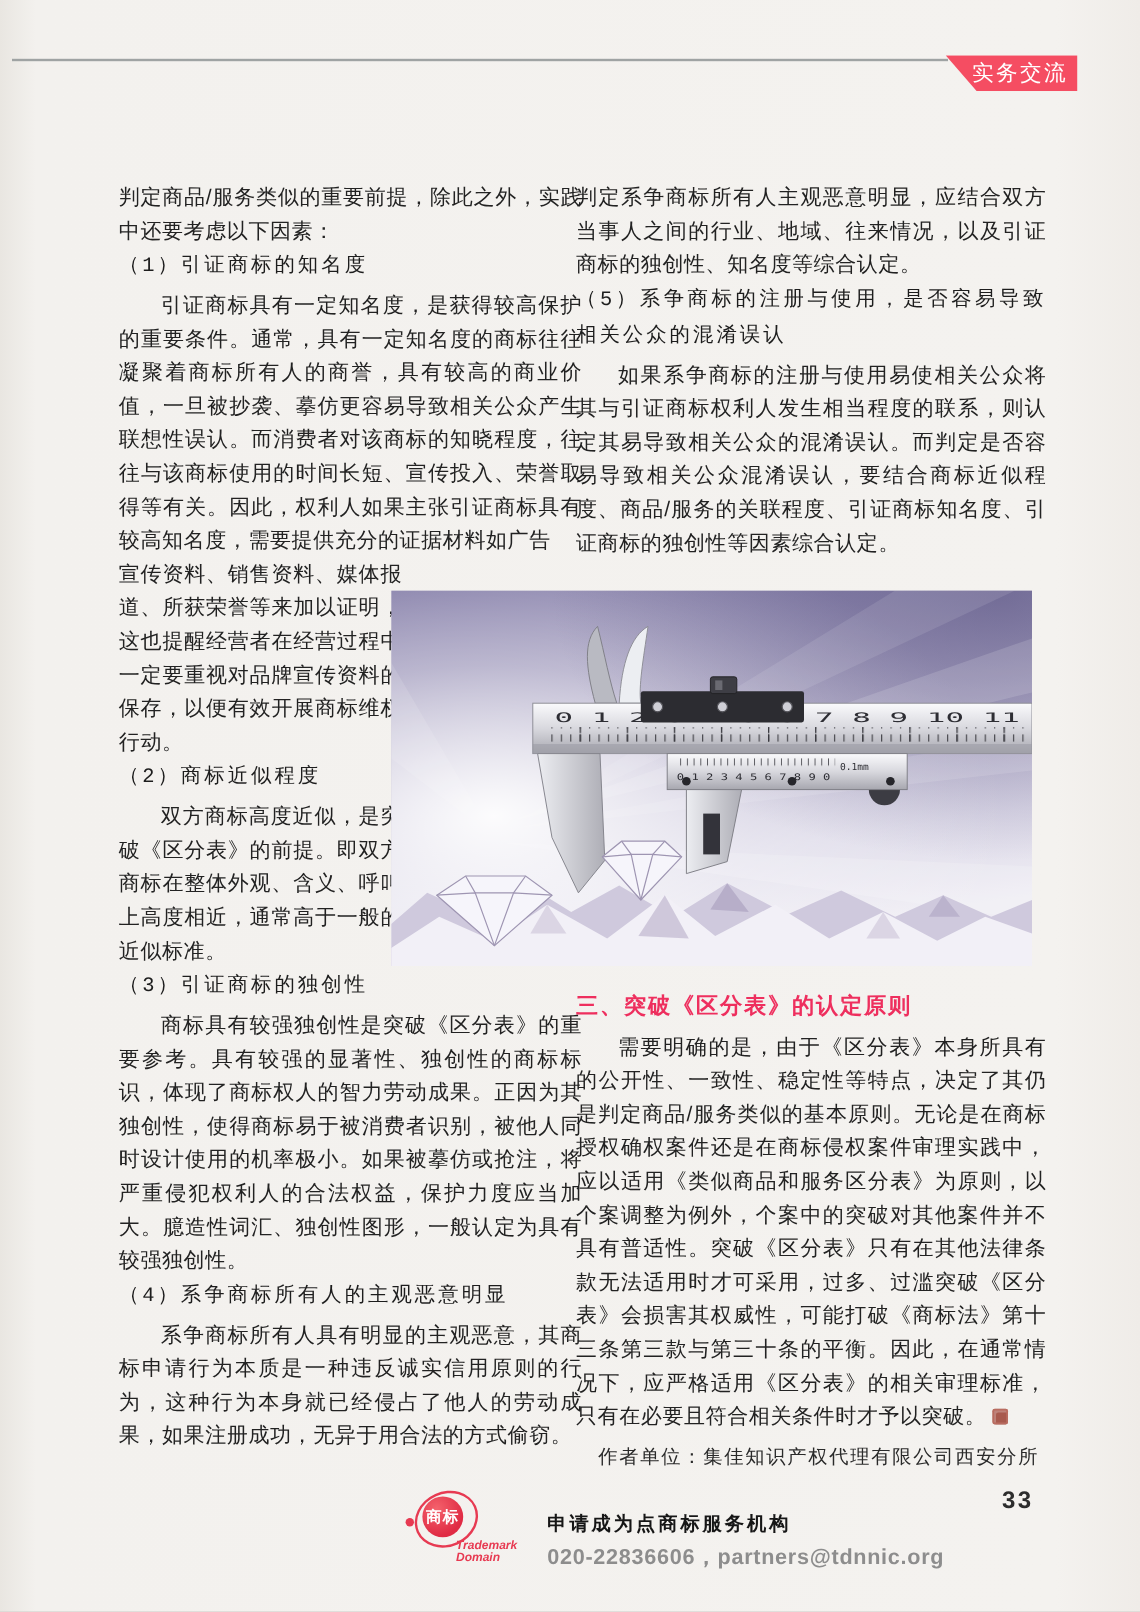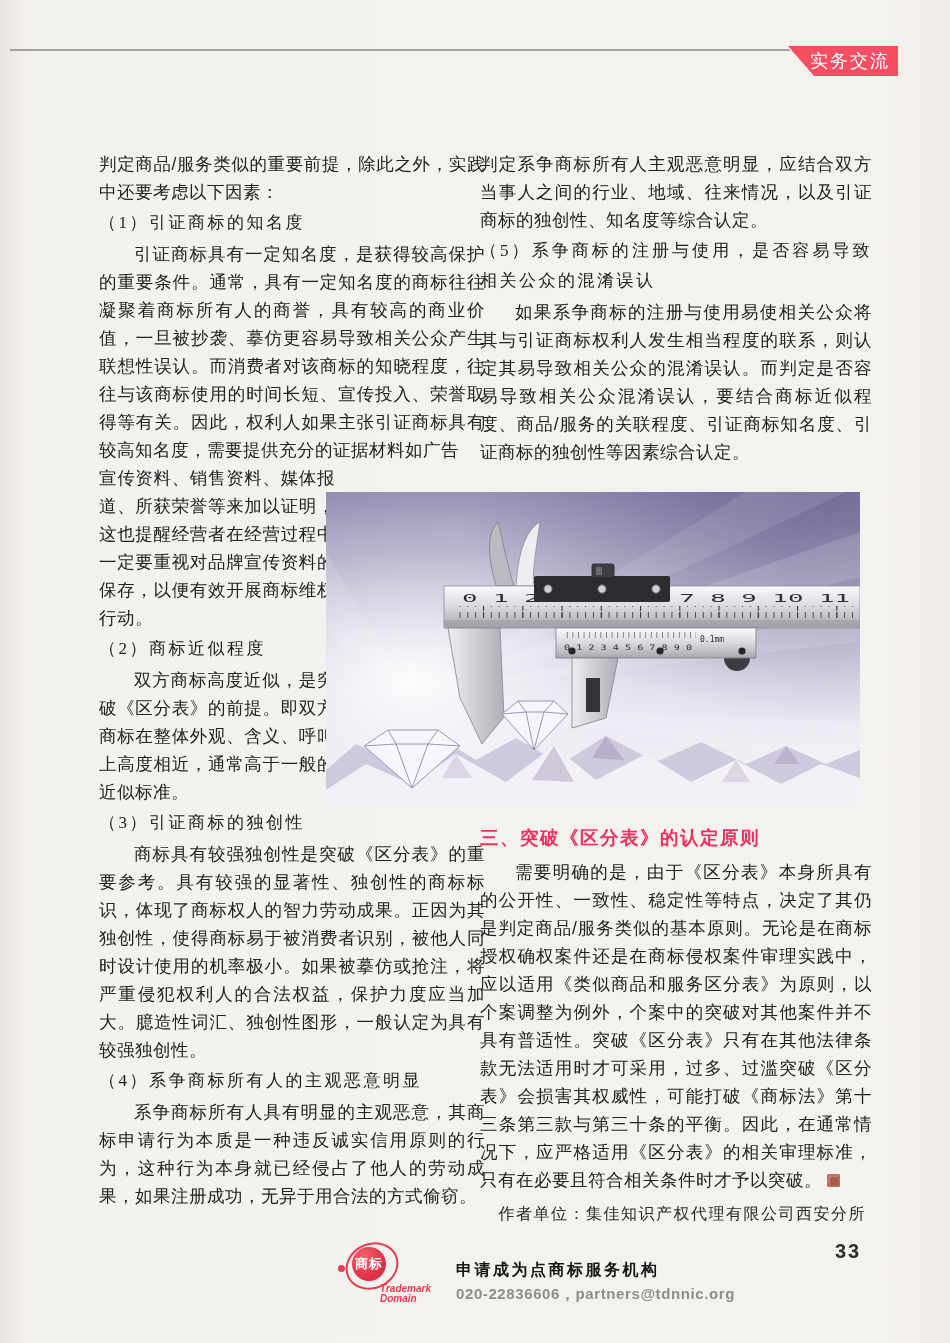--- a/index.html
+++ b/index.html
@@ -16,21 +16,21 @@
     display:flex;align-items:center;justify-content:center;text-align:center;
   }
   .badge span{color:#fff;font-size:18px;letter-spacing:2px;padding-left:14px;}
   .col{position:absolute;top:150px;font-size:17.5px;line-height:28px;letter-spacing:.5px;}
   .col-left{left:99px;width:386px;}
   .col-right{left:480px;width:392px;}
   .para{margin:0;text-align:justify;}
   .indent{text-indent:2em;}
   .narrow{width:236px;}
   .kai{
-    font-family:Liberation Serif, serif;
+    font-family:Liberation Mono, monospace;
     font-size:17px;letter-spacing:2.5px;line-height:30px;margin:2px 0;color:#1d1d1d;
   }
   .spacer{height:358px;}
   .red-head{
     margin:0 0 6px 0;color:#ee2f5e;font-weight:bold;font-size:18.5px;
     letter-spacing:1.5px;line-height:28px;
   }
   .seal{
     display:inline-block;width:13px;height:13px;margin-left:5px;vertical-align:-1px;
     background:#a85a4e;border-radius:2px;
@@ -45,21 +45,21 @@
     border-radius:50%;transform:rotate(-24deg);}
   .logo .ball{position:absolute;left:8px;top:6px;width:34px;height:34px;border-radius:50%;
     background:radial-gradient(circle at 35% 30%,#f4626c,#e02b44 70%);
     display:flex;align-items:center;justify-content:center;}
   .logo .ball span{color:#fff;font-size:13px;font-weight:bold;letter-spacing:1px;}
   .logo .dot{position:absolute;left:-6px;top:24px;width:7px;height:7px;border-radius:50%;background:#e73a52;}
   .logo .en{position:absolute;left:36px;top:43px;color:#e73a52;font-weight:bold;font-style:italic;
     font-size:10px;line-height:10px;white-space:nowrap;}
   .foot-text{margin-left:14px;padding-top:3px;}
   .foot-line1{font-size:16px;font-weight:bold;letter-spacing:2.5px;color:#161616;margin-top:16px;}
-  .foot-line2{margin-top:4px;font-size:15px;font-weight:bold;letter-spacing:.6px;color:#8d8d8d;}
+  .foot-line2{margin-top:4px;font-size:18px;font-weight:bold;letter-spacing:.6px;color:#8d8d8d;}
   .page-num{position:absolute;left:835px;top:1240px;font-size:20px;font-weight:bold;
     letter-spacing:2px;color:#2d2d2d;}
 </style>
 </head>
 <body>
 
 <div class="page">
 
   <div class="top-rule"></div>
   <div class="badge">

